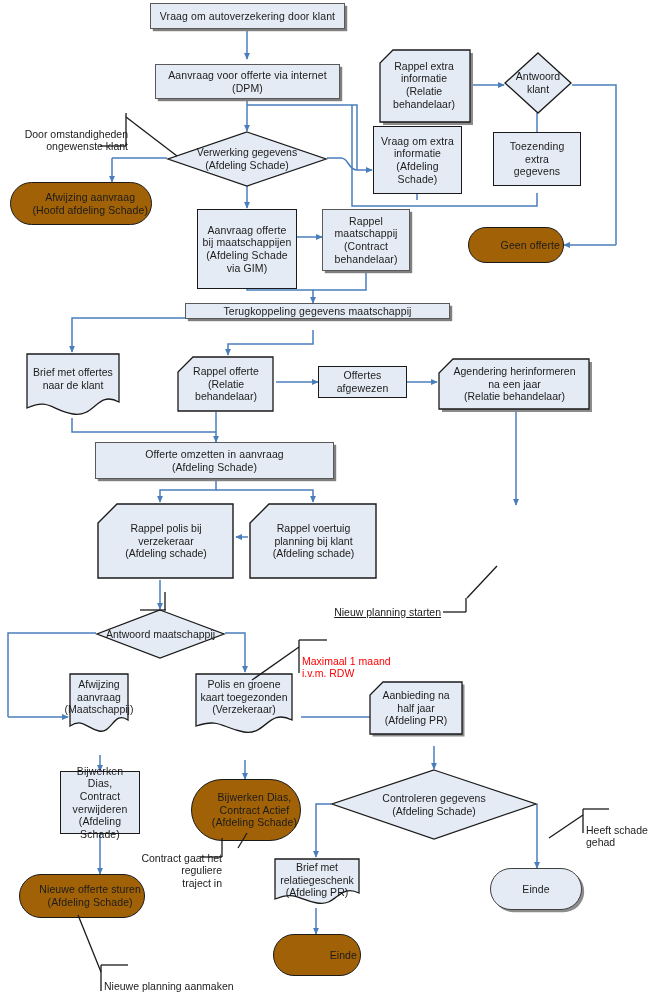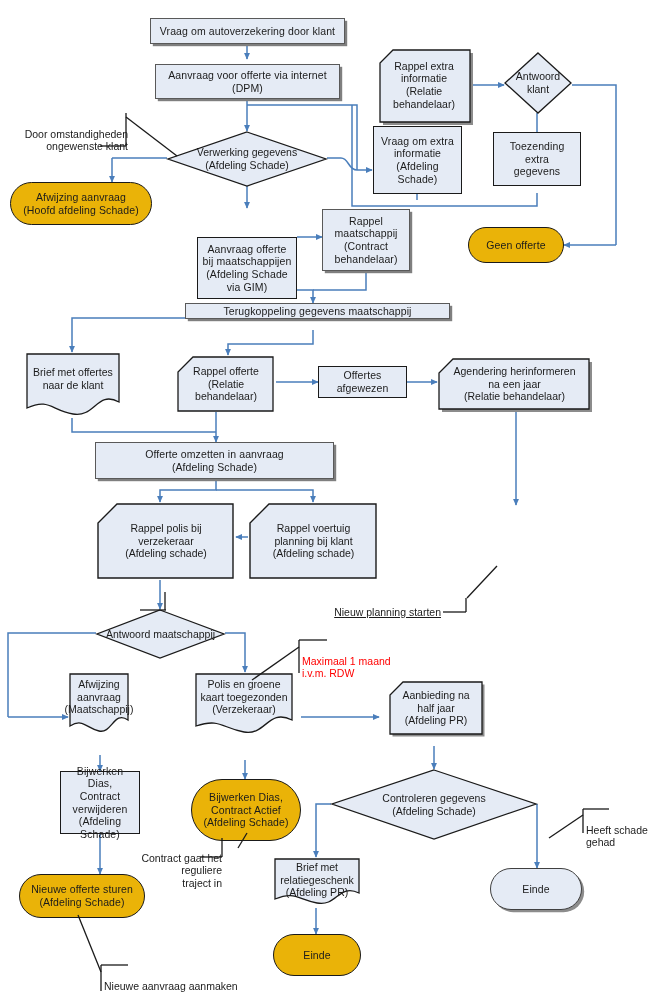--- a/index.html
+++ b/index.html
@@ -7,21 +7,21 @@
   #canvas{position:relative;width:655px;height:995px;background:#ffffff;overflow:hidden;}
   svg.layer{position:absolute;left:0;top:0;width:655px;height:995px;overflow:visible;}
   .node{position:absolute;box-sizing:border-box;display:flex;align-items:center;justify-content:center;text-align:center;
         color:#1b1b1b;font-size:10.5px;line-height:12.6px;letter-spacing:0.1px;}
   .node .lbl{padding:0 3px;white-space:pre-line;}
   
   .proc{background:#e5ebf5;border:1.2px solid #595959;box-shadow:2.5px 2.5px 0 -0.3px #7f7f7f;}
   .proc-thin{background:#e5ebf5;border:1.2px solid #1a1a1a;}
   
   .term{background:#e5ebf5;border:1.2px solid #404040;border-radius:999px;box-shadow:2.5px 2.5px 0 -0.3px #8c8c8c;}
-  .term-thin{background:#eab308;border:1.2px solid #1a1a1a;border-radius:999px;}
+  .term-thin{background:#a16207;border:1.2px solid #1a1a1a;border-radius:999px;justify-content:flex-end;}
   
   .shapewrap{position:absolute;}
   .shapewrap svg{position:absolute;left:0;top:0;overflow:visible;}
   .shapewrap .lbl{position:absolute;left:0;top:0;width:100%;height:100%;display:flex;align-items:center;
                   justify-content:center;text-align:center;font-size:10.5px;line-height:12.6px;color:#1b1b1b;white-space:pre-line;}
   .note{position:absolute;font-size:10.5px;line-height:12.6px;color:#1b1b1b;white-space:pre-line;}
   .note.red{color:#ff0000;}
   .note .txt{position:relative;z-index:2;}
 </style>
 </head>
@@ -105,21 +105,21 @@
       <path d="M331,804 L316,804 L316,857" marker-end="url(#ah)"></path>
 
       <path d="M537,804 L537,868" marker-end="url(#ah)"></path>
 
       <path d="M100,834 L100,874" marker-end="url(#ah)"></path>
 
       <path d="M316,908 L316,934" marker-end="url(#ah)"></path>
     </g>
   </svg>
 
-  <div class="node proc" style="left:150px;top:18px;width:195px;height:26px;">
+  <div class="node proc" style="left:150px;top:3px;width:195px;height:26px;">
     <span class="lbl">Vraag om autoverzekering door klant</span>
   </div>
 
   <div class="node proc" style="left:155px;top:64px;width:185px;height:35px;">
     <span class="lbl">Aanvraag voor offerte via internet
 (DPM)</span>
   </div>
 
   <div class="shapewrap" style="left:167px;top:131px;width:160px;height:56px;">
     <svg width="160" height="56" viewBox="0 0 160 56">
@@ -161,21 +161,21 @@
 
   <div class="node proc-thin" style="left:493px;top:132px;width:88px;height:54px;">
     <span class="lbl">Toezending extra
 gegevens</span>
   </div>
 
   <div class="node term-thin" style="left:468px;top:227px;width:96px;height:36px;">
     <span class="lbl">Geen offerte</span>
   </div>
 
-  <div class="node proc-thin" style="left:197px;top:209px;width:100px;height:62px;margin-top:28px;">
+  <div class="node proc-thin" style="left:197px;top:209px;width:100px;height:80px;">
     <span class="lbl">Aanvraag offerte
 bij maatschappijen
 (Afdeling Schade
 via GIM)</span>
   </div>
 
   <div class="node proc" style="left:322px;top:209px;width:88px;height:62px;">
     <span class="lbl">Rappel
 maatschappij
 (Contract
@@ -260,21 +260,21 @@
 
   <div class="shapewrap" style="left:194px;top:672px;width:100px;height:66px;">
     <svg width="100" height="66" viewBox="0 0 100 66">
       <path d="M2,2 L98,2 L98,48 C74,36 72,64 50,60 C28,56 26,46 2,54 z" fill="#e5ebf5" stroke="#1a1a1a" stroke-width="1.3"></path>
     </svg>
     <span class="lbl" style="align-items:flex-start;padding-top:6px;">Polis en groene
 kaart toegezonden
 (Verzekeraar)</span>
   </div>
 
-  <div class="shapewrap" style="left:388px;top:680px;width:96px;height:56px;">
+  <div class="shapewrap" style="left:368px;top:680px;width:96px;height:56px;">
     <svg width="100" height="60" viewBox="0 0 100 60">
       <path d="M15,2 L94,2 L94,54 L2,54 L2,15 z" fill="#8c8c8c" transform="translate(2.5,2.5)"></path>
       <path d="M15,2 L94,2 L94,54 L2,54 L2,15 z" fill="#e5ebf5" stroke="#1a1a1a" stroke-width="1.3"></path>
     </svg>
     <span class="lbl" style="width:96px;height:56px;">Aanbieding na
 half jaar
 (Afdeling PR)</span>
   </div>
 
   <div class="node proc-thin" style="left:60px;top:771px;width:80px;height:63px;">
@@ -370,16 +370,16 @@
   <div class="note" style="left:586px;top:811px;width:70px;text-align:left;">
     <span class="txt">Heeft schade gehad</span>
   </div>
 
   <div class="note" style="left:104px;top:839px;width:118px;text-align:right;">
     <span class="txt">Contract gaat het reguliere
 traject in</span>
   </div>
 
   <div class="note" style="left:104px;top:967px;width:148px;text-align:left;">
-    <span class="txt">Nieuwe aanvraag aanmaken</span>
+    <span class="txt">Nieuwe planning aanmaken</span>
   </div>
 
 </div>
 
 </body></html>

